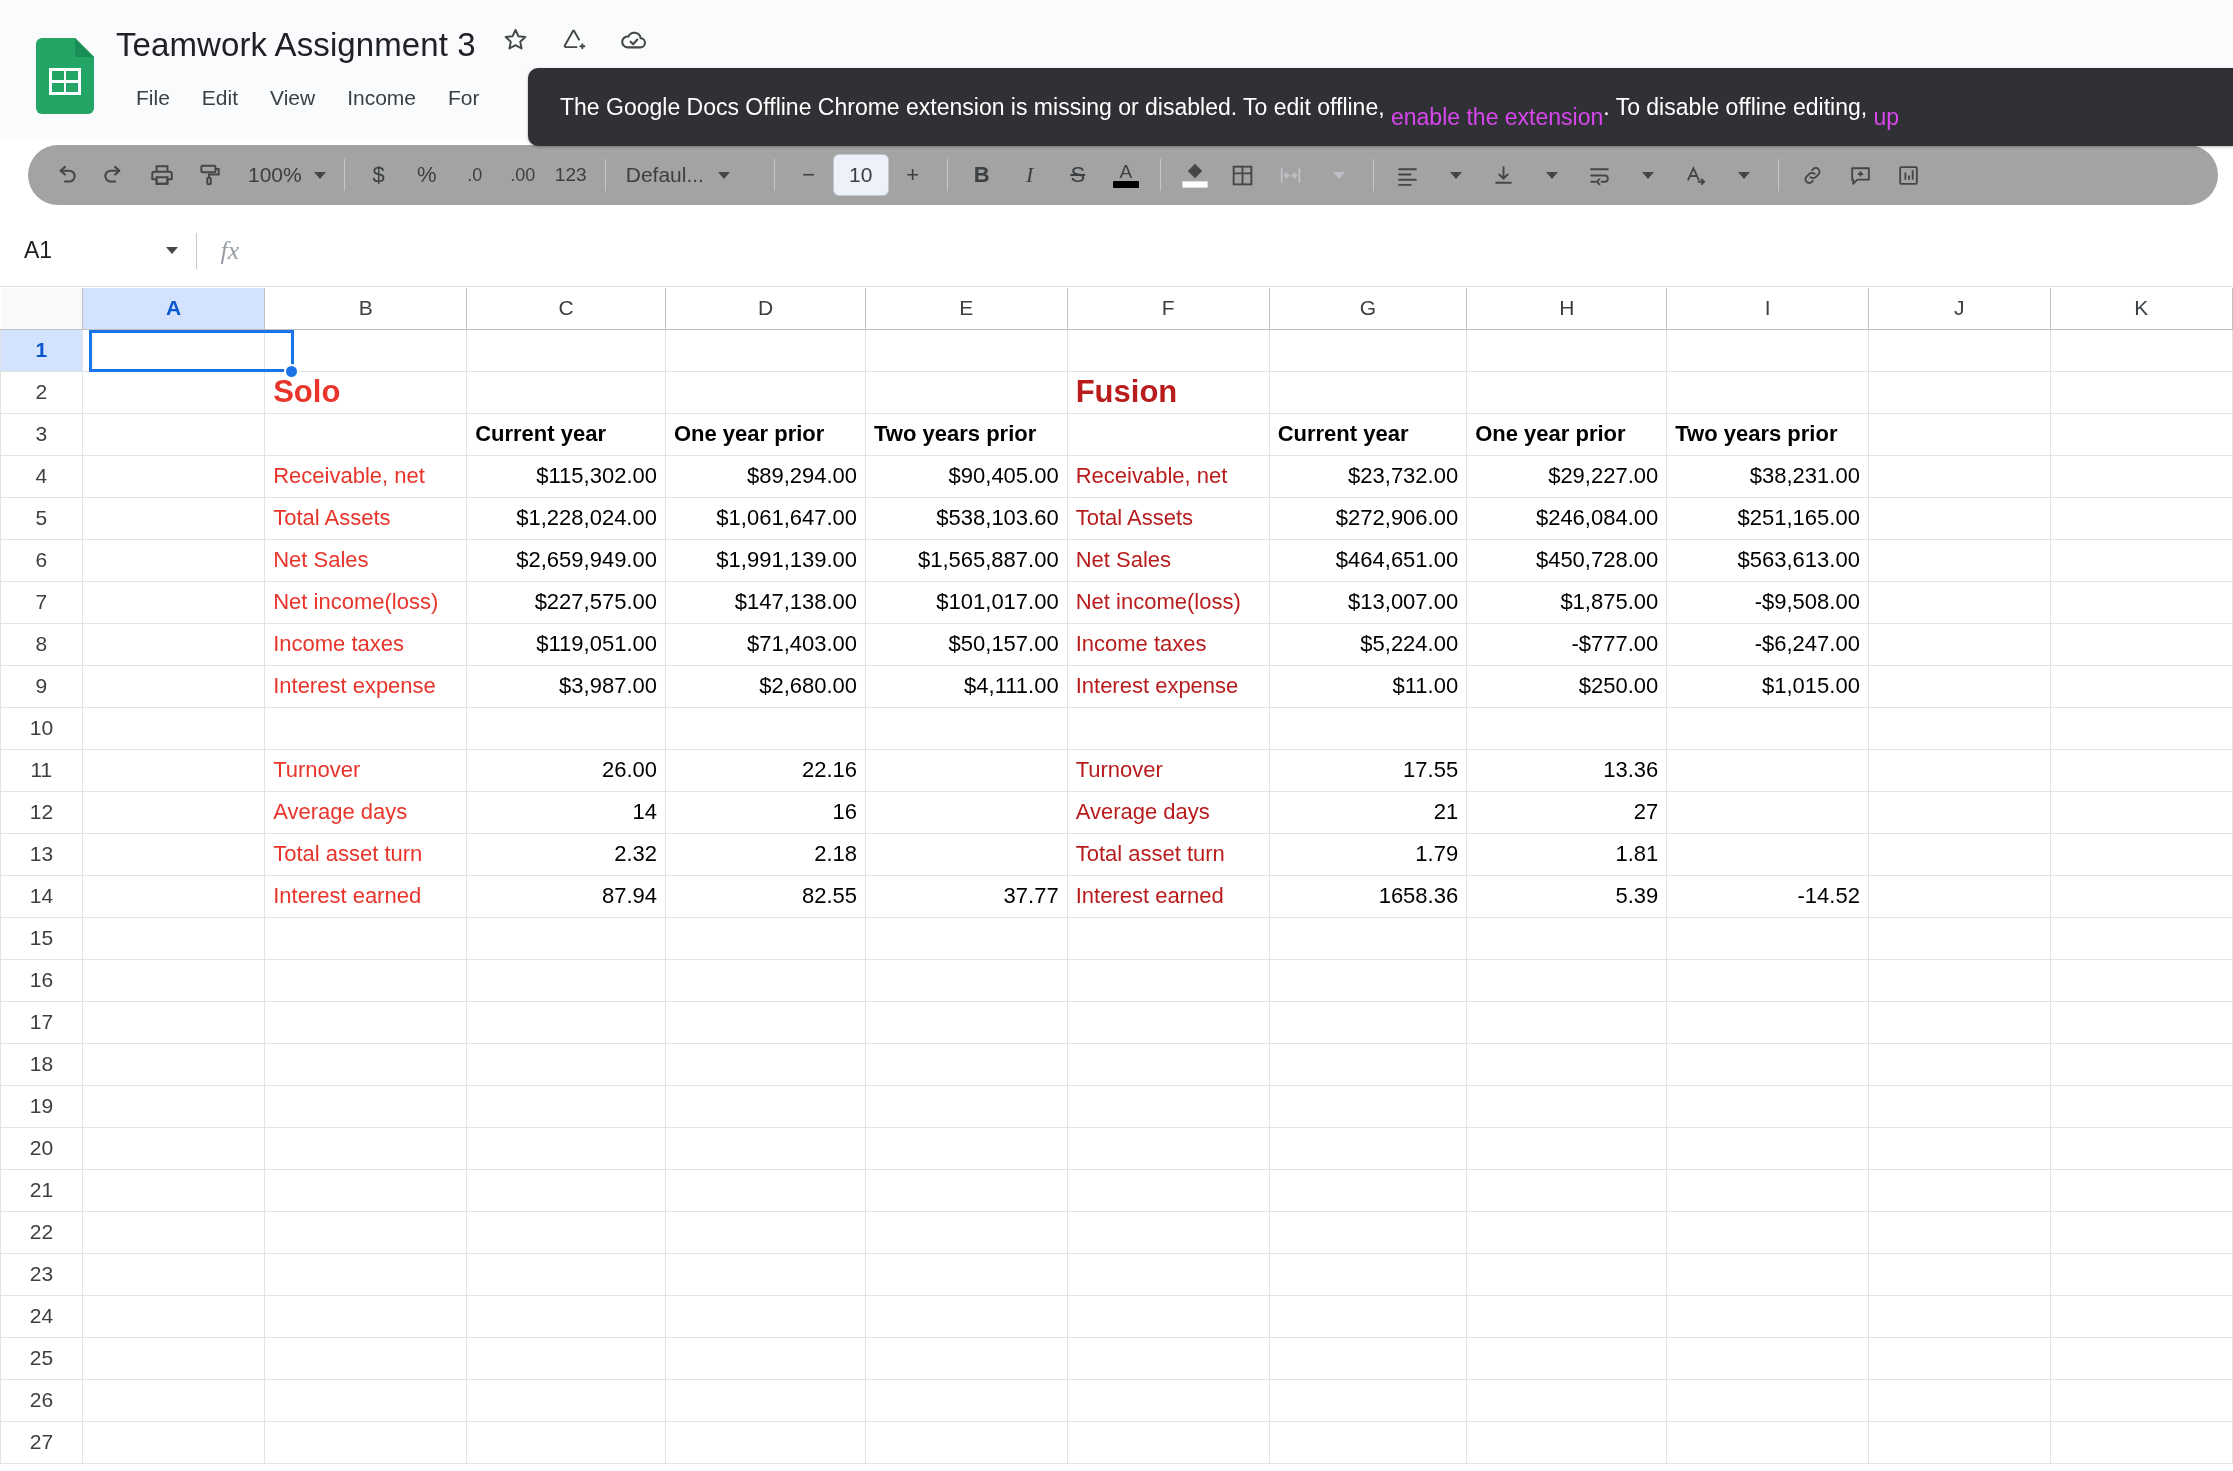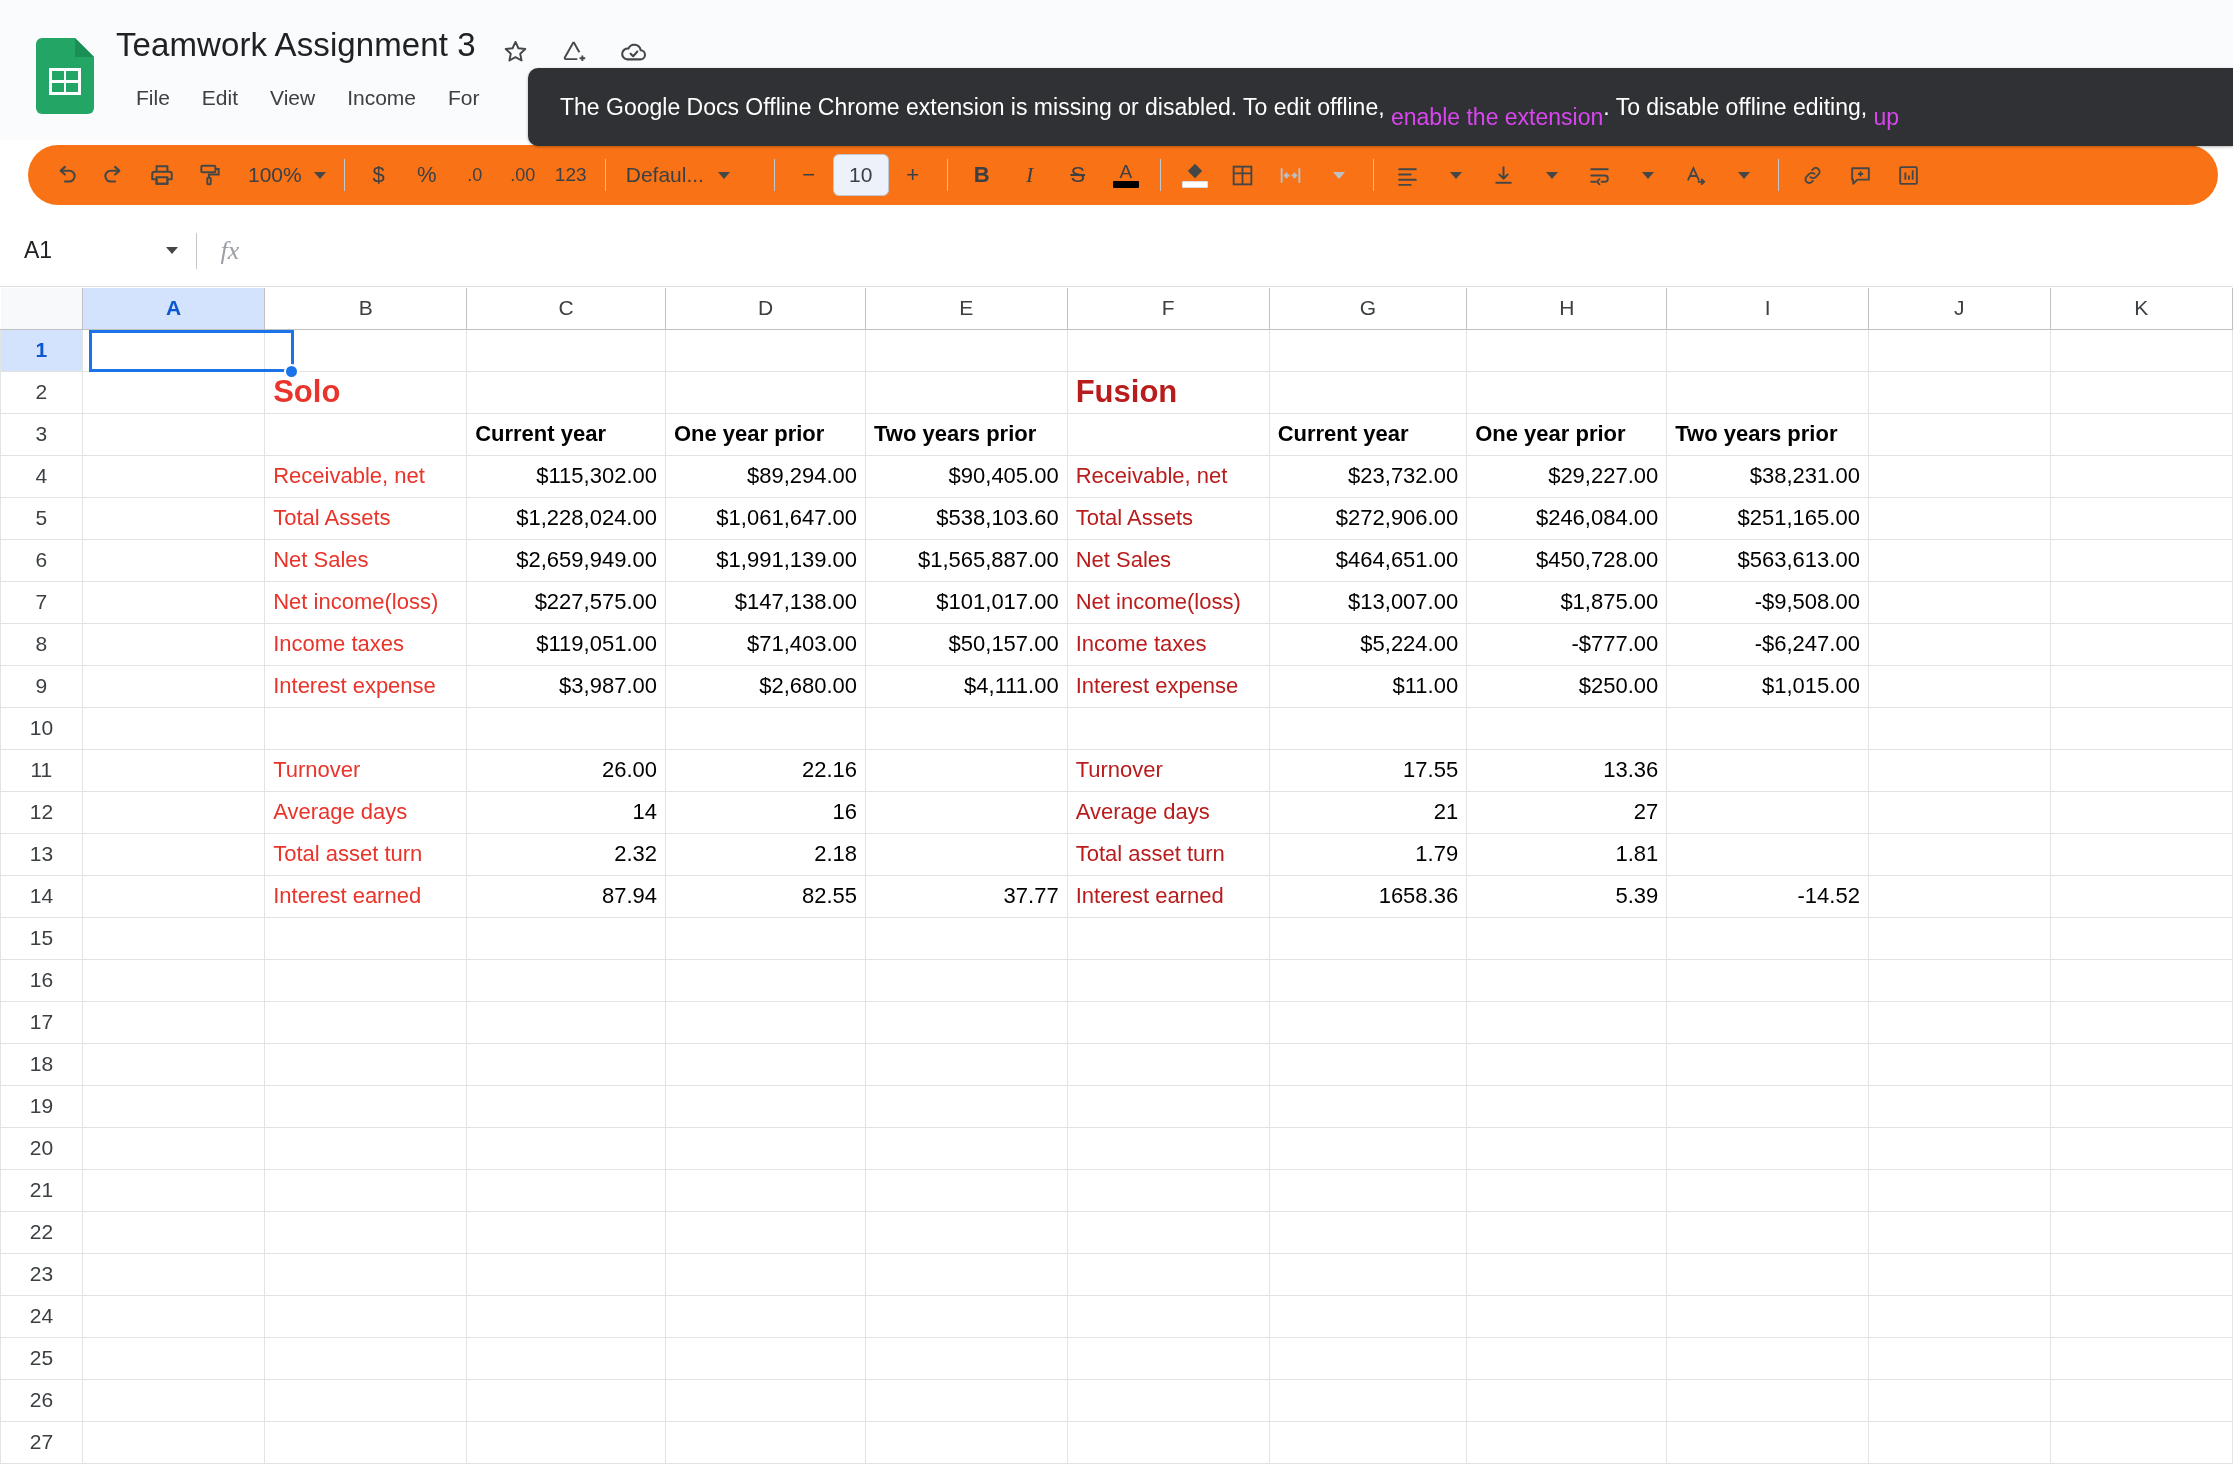--- a/index.html
+++ b/index.html
@@ -16,21 +16,21 @@
   .topbar {
     position: absolute; top: 0; left: 0; width: 2233px; height: 140px;
     background: #f9fbfd;
   }
   .docs-logo {
     position: absolute; left: 36px; top: 38px;
     width: 58px; height: 76px;
   }
   .title-row {
     position: absolute; left: 116px; top: 20px;
-    display: flex; align-items: flex-end; gap: 21px; height: 50px;
+    display: flex; align-items: flex-start; gap: 21px; height: 50px;
   }
   .doc-title {
     font-size: 33px; color: #202124; line-height: 50px;
     white-space: nowrap; letter-spacing: .1px;
   }
   .title-icon {
     width: 38px; height: 38px; display: inline-flex;
     align-items: center; justify-content: center;
     color: #444746; cursor: pointer;
   }
@@ -41,21 +41,21 @@
   .menu-item {
     font-size: 21px; color: #3c4043; padding: 0 16px;
     line-height: 34px; border-radius: 6px; cursor: pointer;
     white-space: nowrap;
   }
 
   
   .toolbar {
     position: absolute; left: 28px; top: 145px;
     width: 2190px; height: 60px;
-    background: #f97316; border-radius: 32px;
+    background: #a3a3a3; border-radius: 32px;
     display: flex; align-items: center; padding: 0 14px;
     overflow: hidden;
   }
   .tb-btn {
     width: 48px; height: 48px; border-radius: 50%;
     display: flex; align-items: center; justify-content: center;
     color: #444746; cursor: pointer; flex: 0 0 auto;
     font-size: 22px;
   }
   .tb-zoom {

